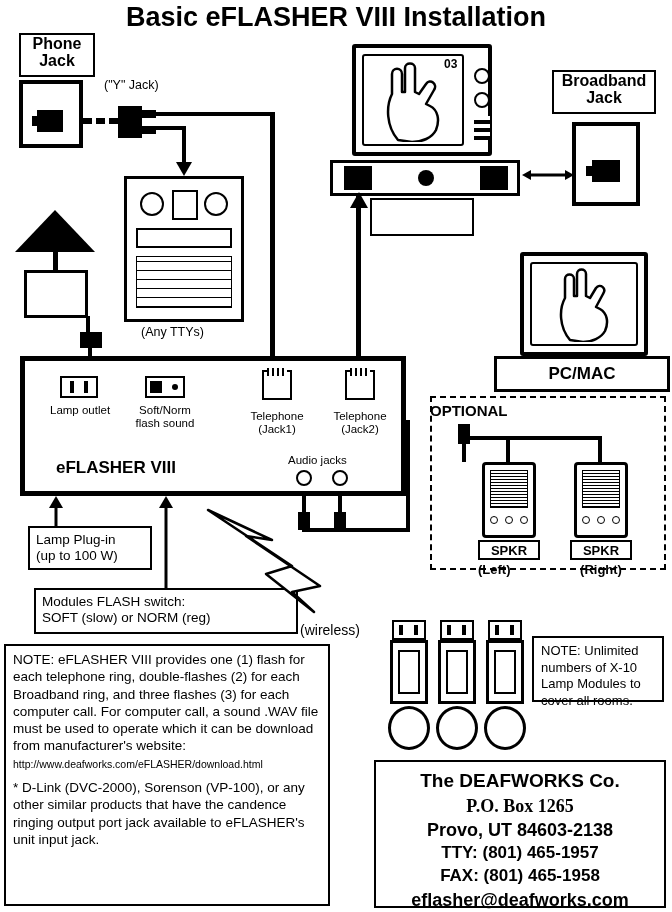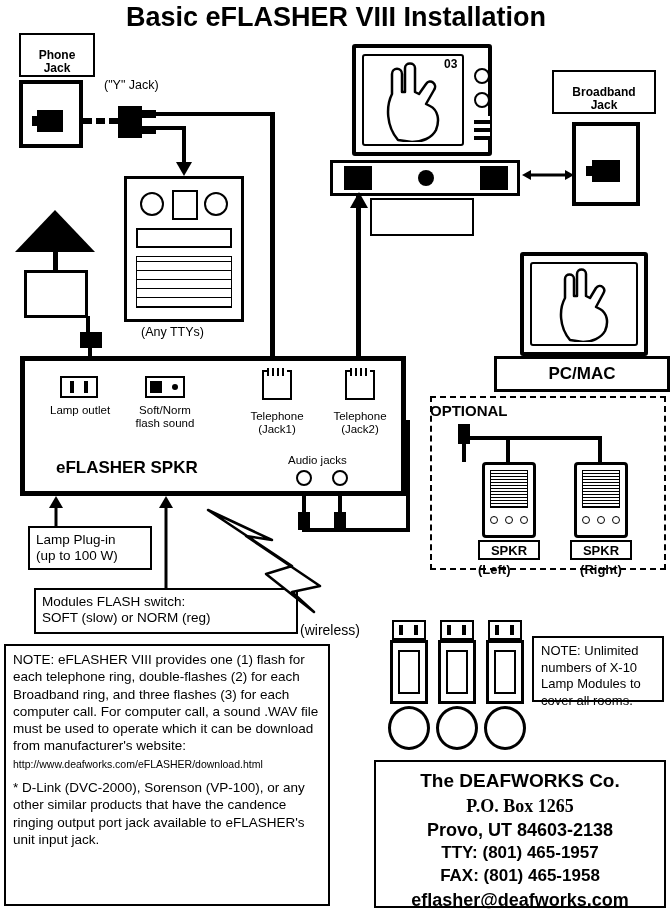--- a/index.html
+++ b/index.html
@@ -18,22 +18,22 @@
     font-size:27px;font-weight:bold;letter-spacing:0px;
   }
   .box{position:absolute;border:3px solid #000;background:#fff;box-sizing:border-box;}
   .boxthin{position:absolute;border:2px solid #000;background:#fff;box-sizing:border-box;}
   .lbl{position:absolute;font-size:12.5px;line-height:1.15;}
   .lblb{position:absolute;font-size:14px;font-weight:bold;line-height:1.15;text-align:center;}
   .wire{position:absolute;background:#000;}
   
   .phonejack-label{
     position:absolute;border:2px solid #000;background:#fff;
-    font-weight:bold;font-size:12px;text-align:center;line-height:1.05;
-    padding:14px 6px;box-sizing:border-box;
+    font-weight:bold;font-size:16px;text-align:center;line-height:1.05;
+    padding:1px 6px;box-sizing:border-box;
   }
   .jackbox{position:absolute;border:4px solid #000;background:#fff;box-sizing:border-box;}
   .plug{position:absolute;background:#000;}
   .tv{position:absolute;border:4px solid #000;background:#fff;box-sizing:border-box;border-radius:3px;}
   .screen{position:absolute;border:2px solid #000;background:#fff;box-sizing:border-box;border-radius:3px;}
   .flasher{position:absolute;border:5px solid #000;background:#fff;box-sizing:border-box;}
   .optional{position:absolute;border:2px dashed #000;background:#fff;box-sizing:border-box;}
   .spk{position:absolute;border:3px solid #000;background:#fff;box-sizing:border-box;border-radius:4px;}
   .notebox{position:absolute;border:2px solid #000;background:#fff;box-sizing:border-box;padding:5px 7px;font-size:13px;line-height:1.28;}
   .contact{position:absolute;border:2px solid #000;background:#fff;box-sizing:border-box;text-align:center;font-weight:bold;font-size:16px;line-height:1.35;padding:6px 4px;}
@@ -170,21 +170,21 @@
     <div>(Jack1)</div>
   </div>
 
   <div class="boxthin" style="left:345px;top:370px;width:30px;height:30px;border-width:2.5px;"></div>
   <div class="abs" style="left:350px;top:368px;width:20px;height:8px;background:repeating-linear-gradient(90deg,#000 0 2px,#fff 2px 5px);"></div>
   <div class="lbl" style="left:329px;top:410px;font-size:11.5px;text-align:center;width:62px;">
     <div>Telephone</div>
     <div>(Jack2)</div>
   </div>
 
-  <div class="abs" style="left:56px;top:458px;font-size:17px;font-weight:bold;">eFLASHER SPKR</div>
+  <div class="abs" style="left:56px;top:458px;font-size:17px;font-weight:bold;">eFLASHER VIII</div>
 
   <div class="lbl" style="left:288px;top:454px;font-size:11.5px;">Audio jacks</div>
   <div class="circle" style="left:296px;top:470px;width:16px;height:16px;border-width:2px;"></div>
   <div class="circle" style="left:332px;top:470px;width:16px;height:16px;border-width:2px;"></div>
 
   <div class="plug" style="left:298px;top:512px;width:12px;height:18px;"></div>
   <div class="plug" style="left:302px;top:496px;width:4px;height:18px;"></div>
   <div class="plug" style="left:334px;top:512px;width:12px;height:18px;"></div>
   <div class="plug" style="left:338px;top:496px;width:4px;height:18px;"></div>
   <div class="wire" style="left:302px;top:528px;width:108px;height:4px;"></div>

